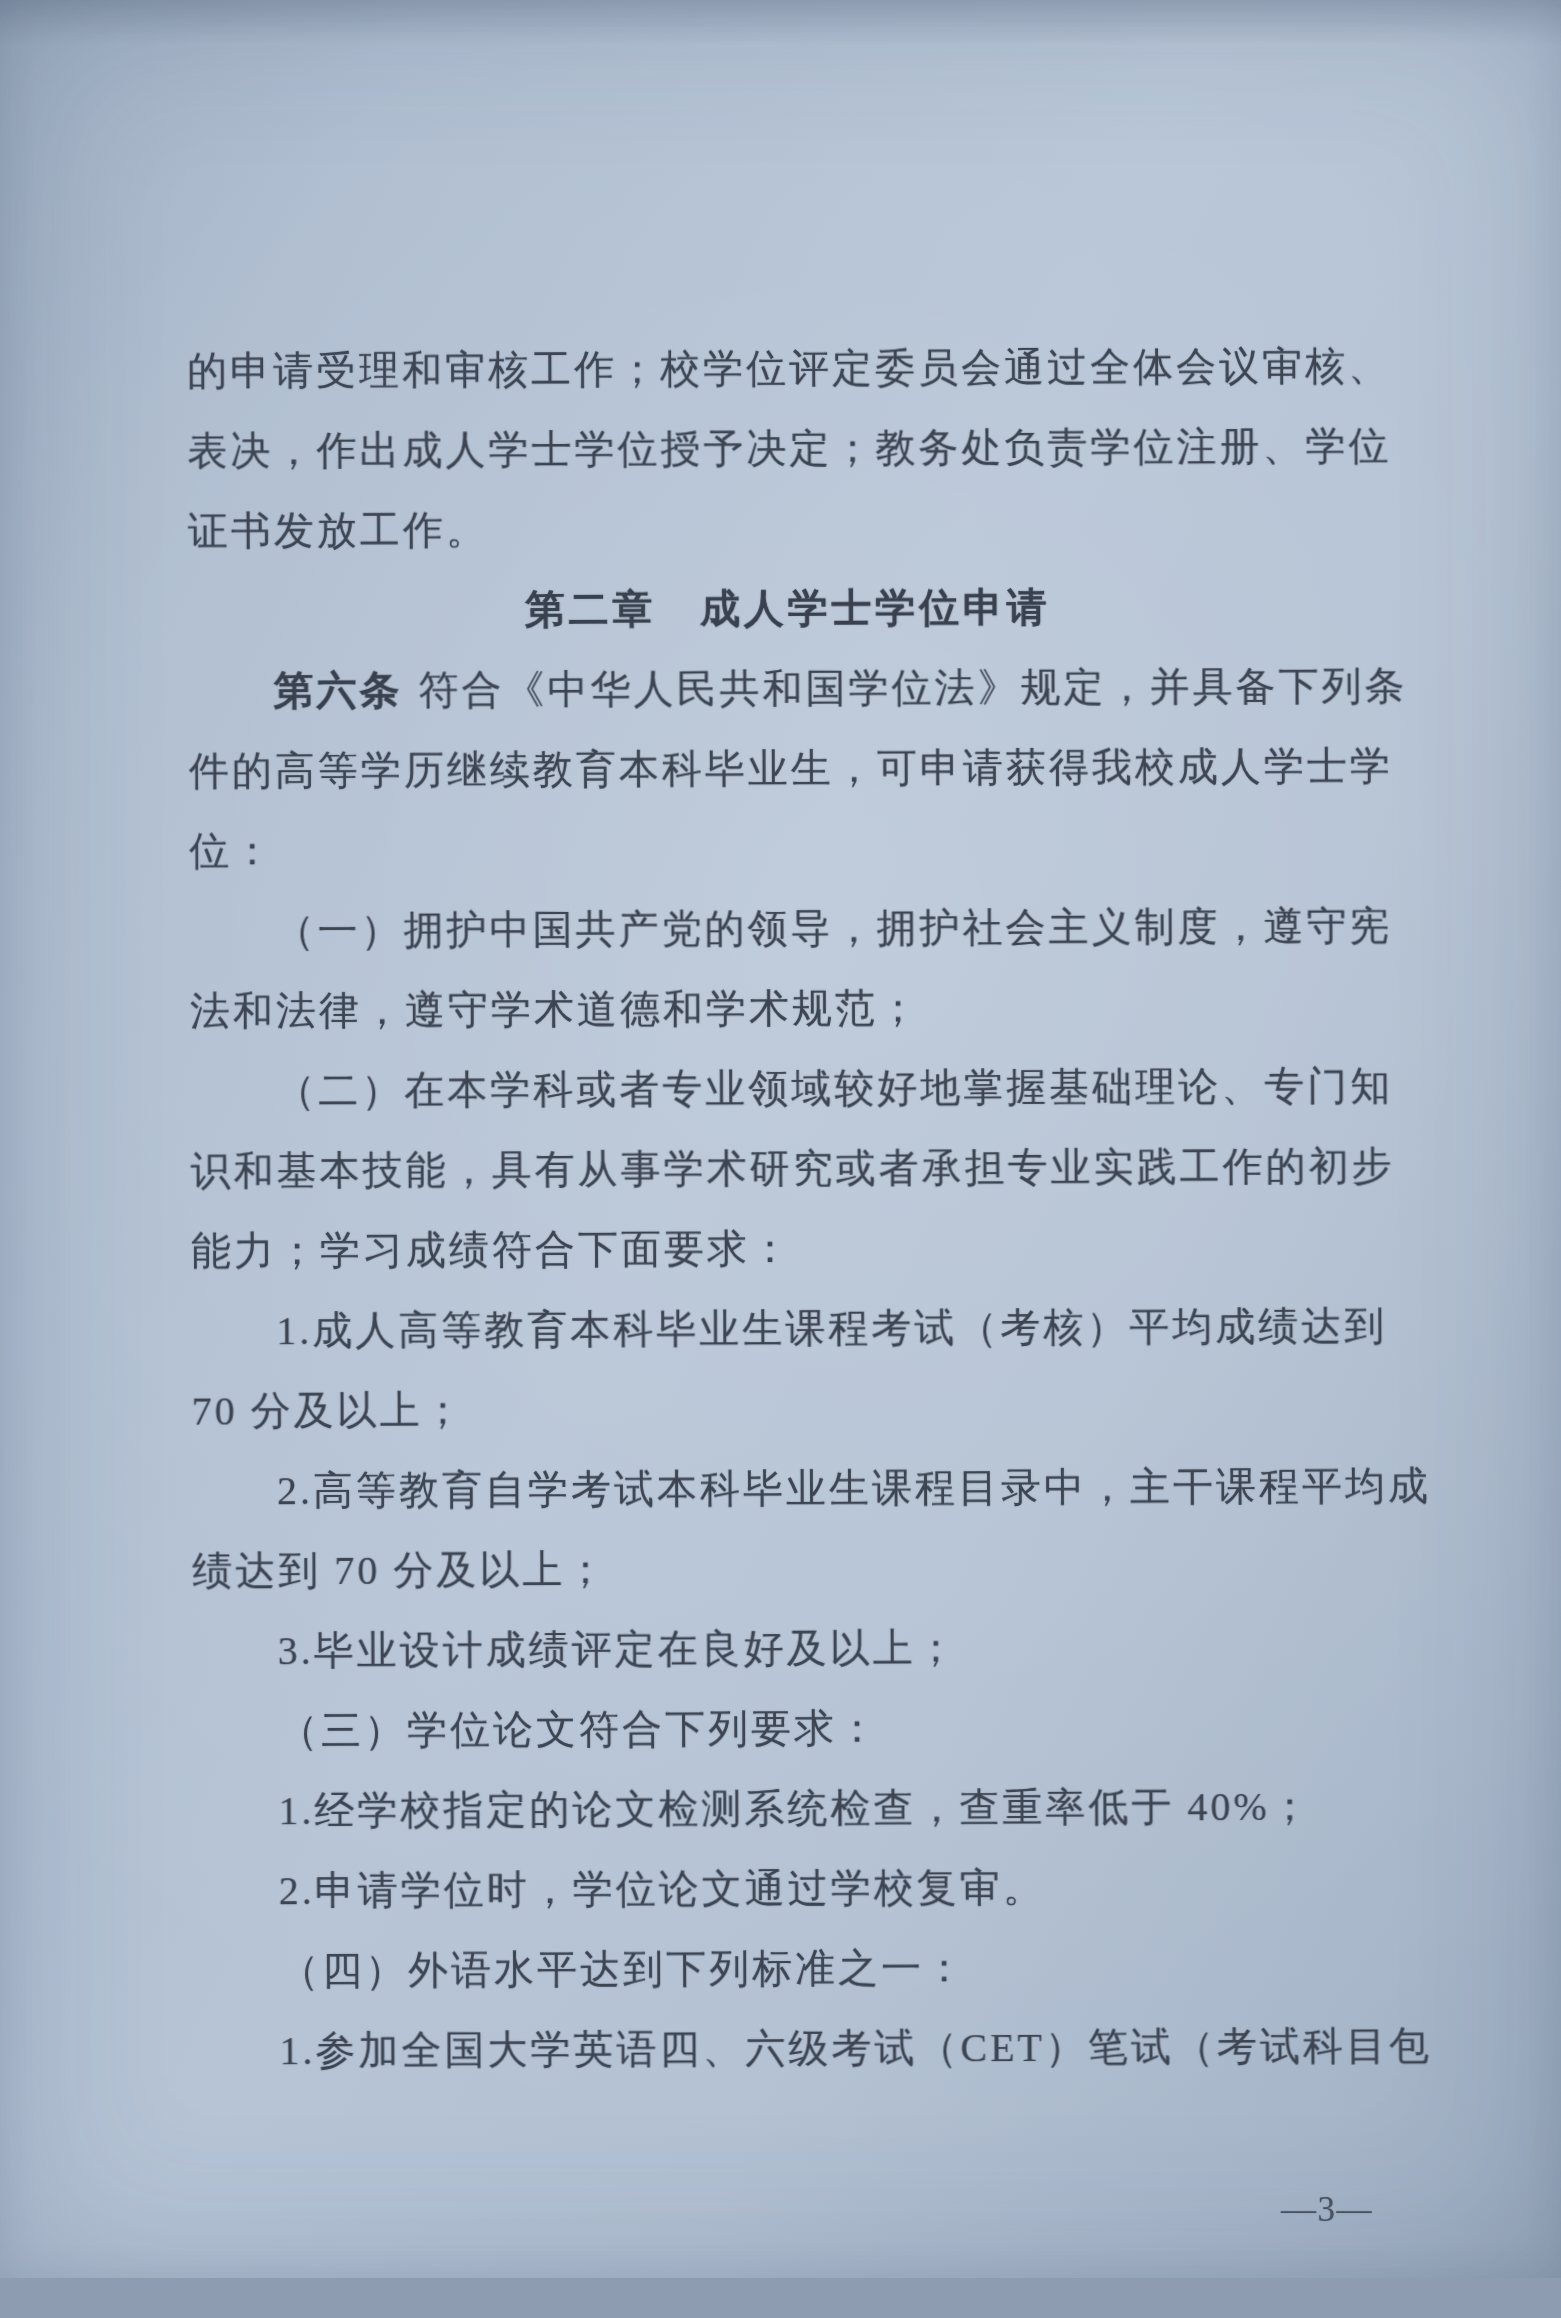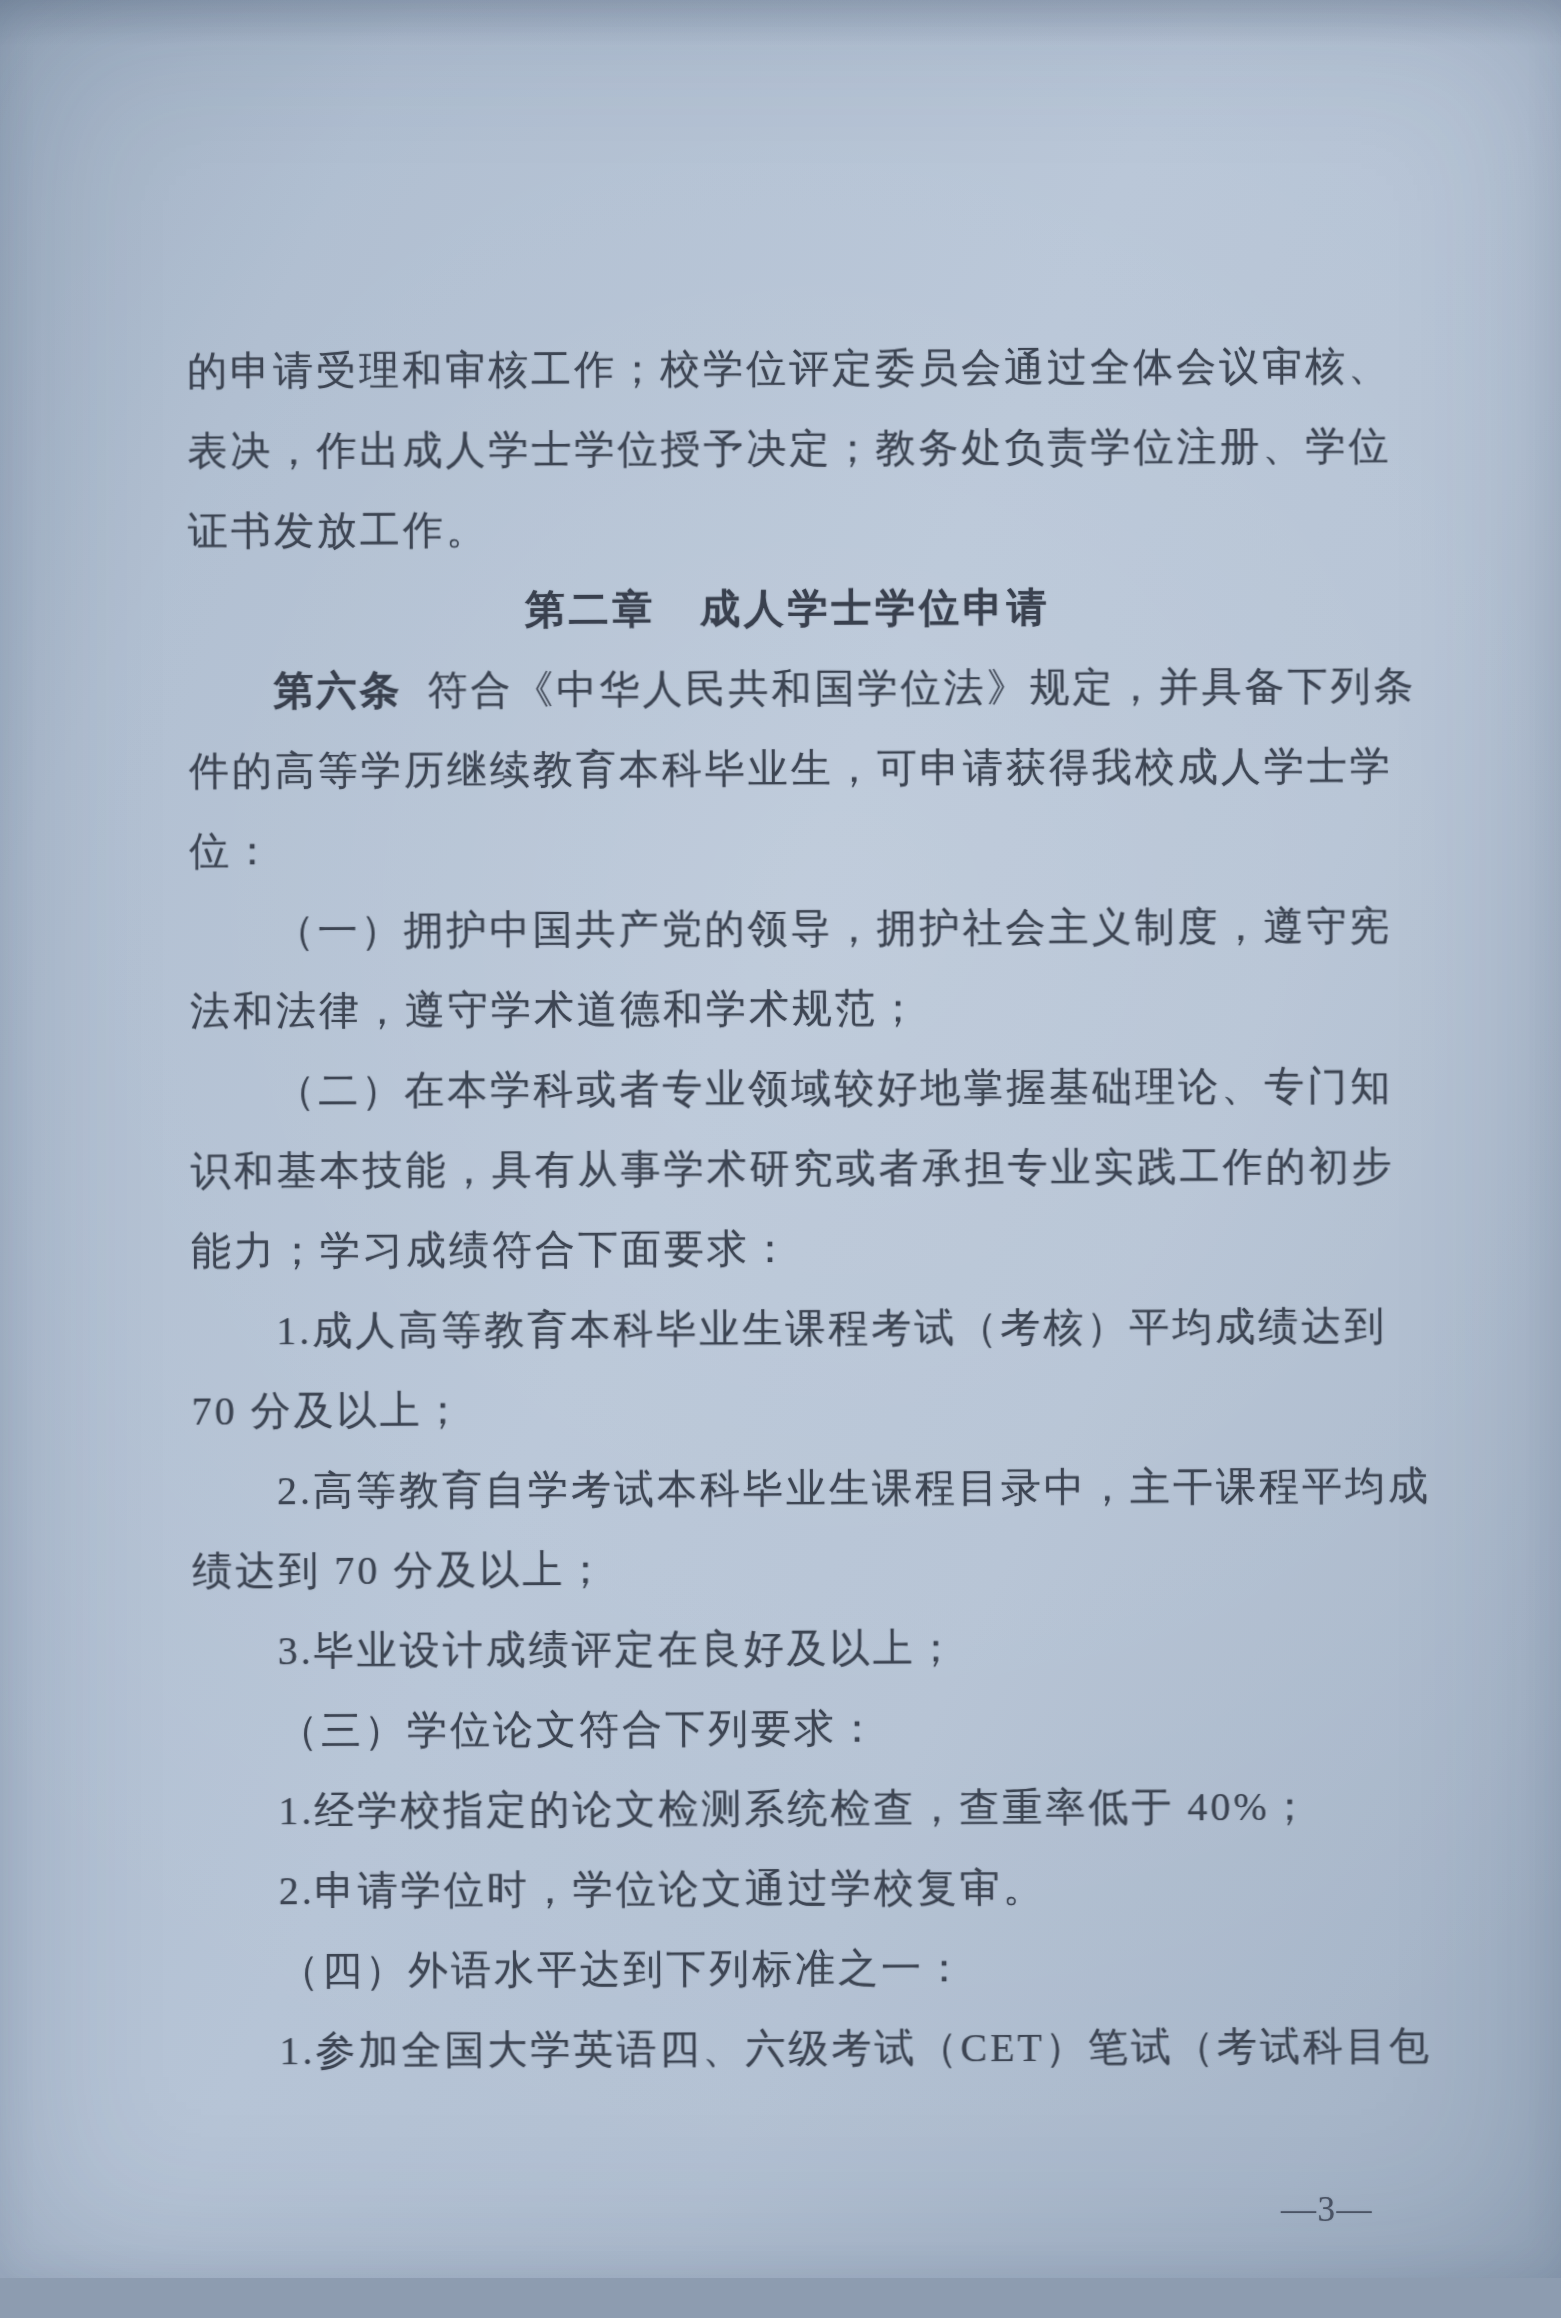--- a/index.html
+++ b/index.html
@@ -39,21 +39,21 @@
     text-align:center;
     font-family:"DejaVu Sans","Liberation Sans",sans-serif;
     font-weight:bold;
     font-size:40px;
     letter-spacing:3.8px;
     color:#39404e;
   }
   .article-label{
     font-family:"DejaVu Sans","Liberation Sans",sans-serif;
     font-weight:bold;
-    margin-right:25px;
+    margin-right:16px;
     color:#39404e;
   }
   .page-number{
     position:absolute;
     left:1281px;top:2190px;
     font-size:35px;
     letter-spacing:1.5px;
     color:#4a5364;
     text-shadow:0 0 1.5px rgba(74,83,100,0.45);
     filter:blur(0.2px);

